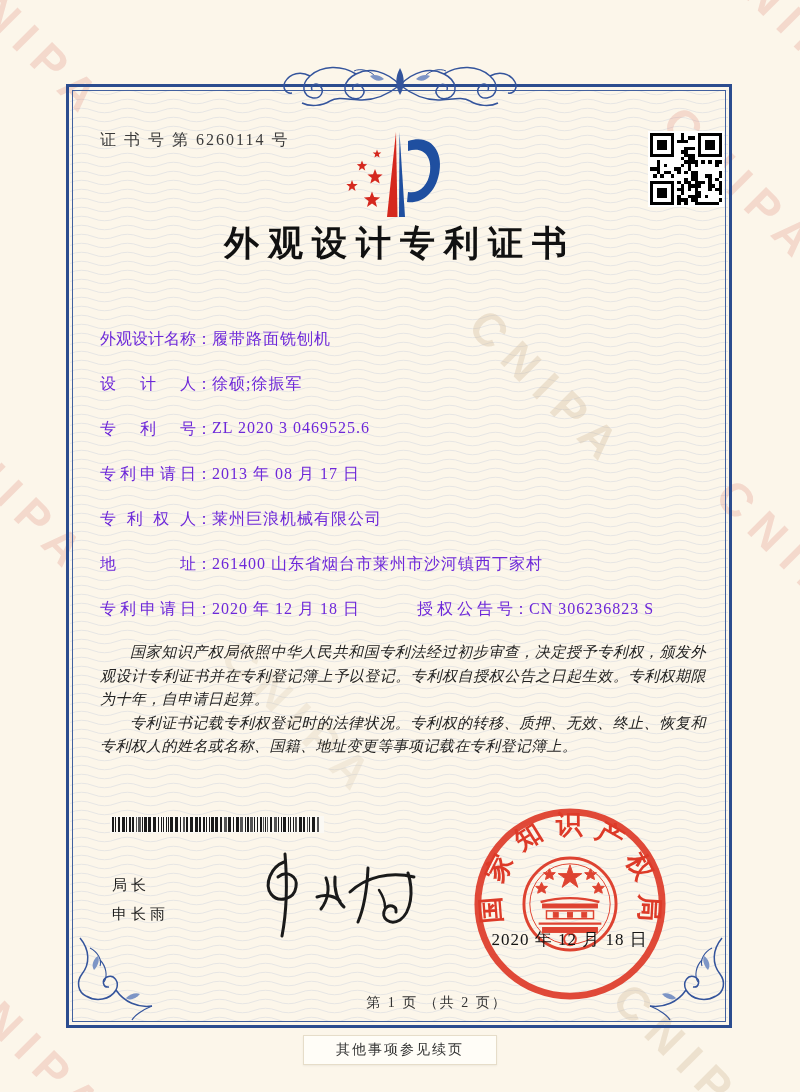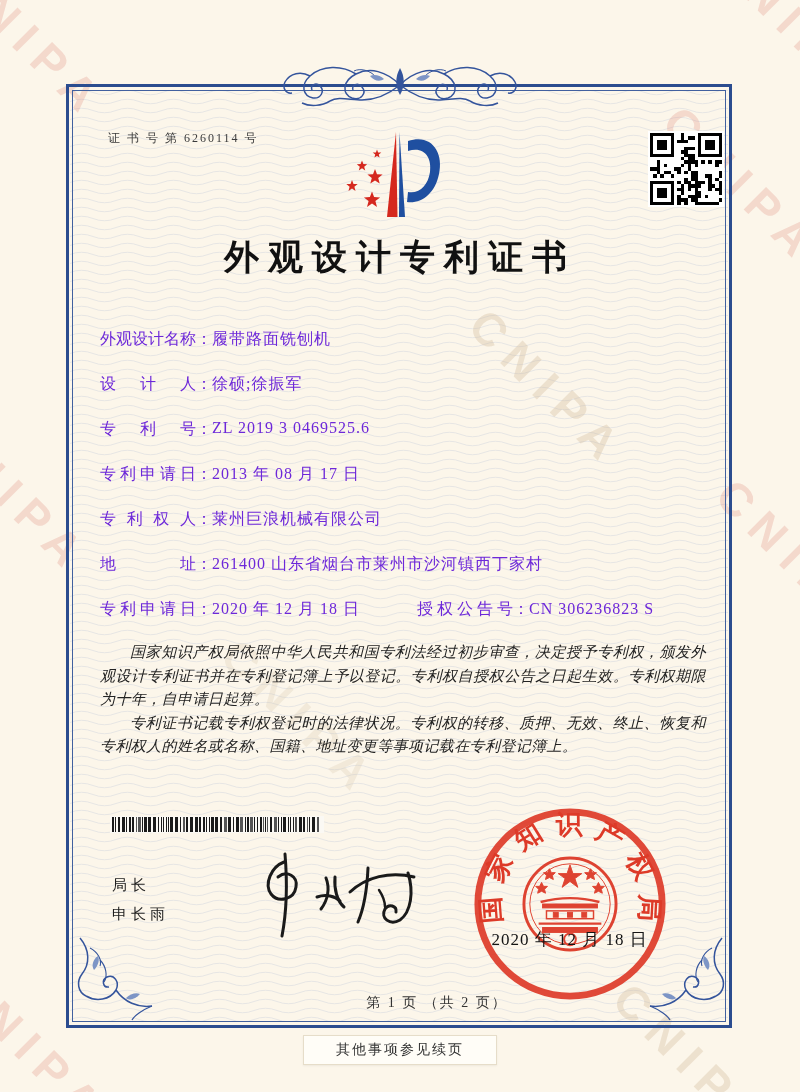--- a/index.html
+++ b/index.html
@@ -22,24 +22,24 @@
   .frame{position:absolute;left:66px;top:84px;width:660px;height:938px;
          border:3px solid #2b4c8f;z-index:2;pointer-events:none;}
   .frame-inner{position:absolute;inset:3px;border:1px solid #41609f;}
 
   .orn-top{position:absolute;left:280px;top:55px;z-index:3;}
   .orn-corner{position:absolute;z-index:3;}
   .orn-br{left:642px;top:936px;}
   .orn-bl{left:74px;top:936px;transform:scaleX(-1);}
 
   
-  .cert-no{position:absolute;left:100px;top:130px;font-size:12px;letter-spacing:2px;color:#3a3a3a;z-index:4;margin-left:8px;}
+  .cert-no{position:absolute;left:100px;top:130px;font-size:16px;letter-spacing:2px;color:#3a3a3a;z-index:4;}
   .logo{position:absolute;left:330px;top:116px;z-index:4;}
   .qr{position:absolute;left:648px;top:131px;z-index:4;background:#fff;padding:2px;}
-  .title{position:absolute;left:0;top:234px;width:800px;text-align:center;
+  .title{position:absolute;left:0;top:220px;width:800px;text-align:center;
          font-size:35px;font-weight:bold;letter-spacing:9px;color:#111;z-index:4;}
 
   
   .fields{position:absolute;left:100px;top:329px;width:620px;z-index:4;font-size:16px;color:#6d28d9;}
   .frow{height:45px;display:flex;align-items:flex-start;white-space:nowrap;}
   .flabel{display:inline-block;width:96px;text-align:justify;text-align-last:justify;}
   .fcolon{display:inline-block;width:16px;}
   .fvalue{letter-spacing:1px;}
   .fpair2{margin-left:57px;}
 
@@ -289,21 +289,21 @@
         <span class="fvalue">履带路面铣刨机</span>
     </div>
     <div class="frow">
       <span class="flabel">设计人</span>
         <span class="fcolon">：</span>
         <span class="fvalue">徐硕;徐振军</span>
     </div>
     <div class="frow">
       <span class="flabel">专利号</span>
         <span class="fcolon">：</span>
-        <span class="fvalue">ZL 2019 3 0469525.6</span>
+        <span class="fvalue">ZL 2020 3 0469525.6</span>
     </div>
     <div class="frow">
       <span class="flabel">专利申请日</span>
         <span class="fcolon">：</span>
         <span class="fvalue">2013 年 08 月 17 日</span>
     </div>
     <div class="frow">
       <span class="flabel">专利权人</span>
         <span class="fcolon">：</span>
         <span class="fvalue">莱州巨浪机械有限公司</span>

